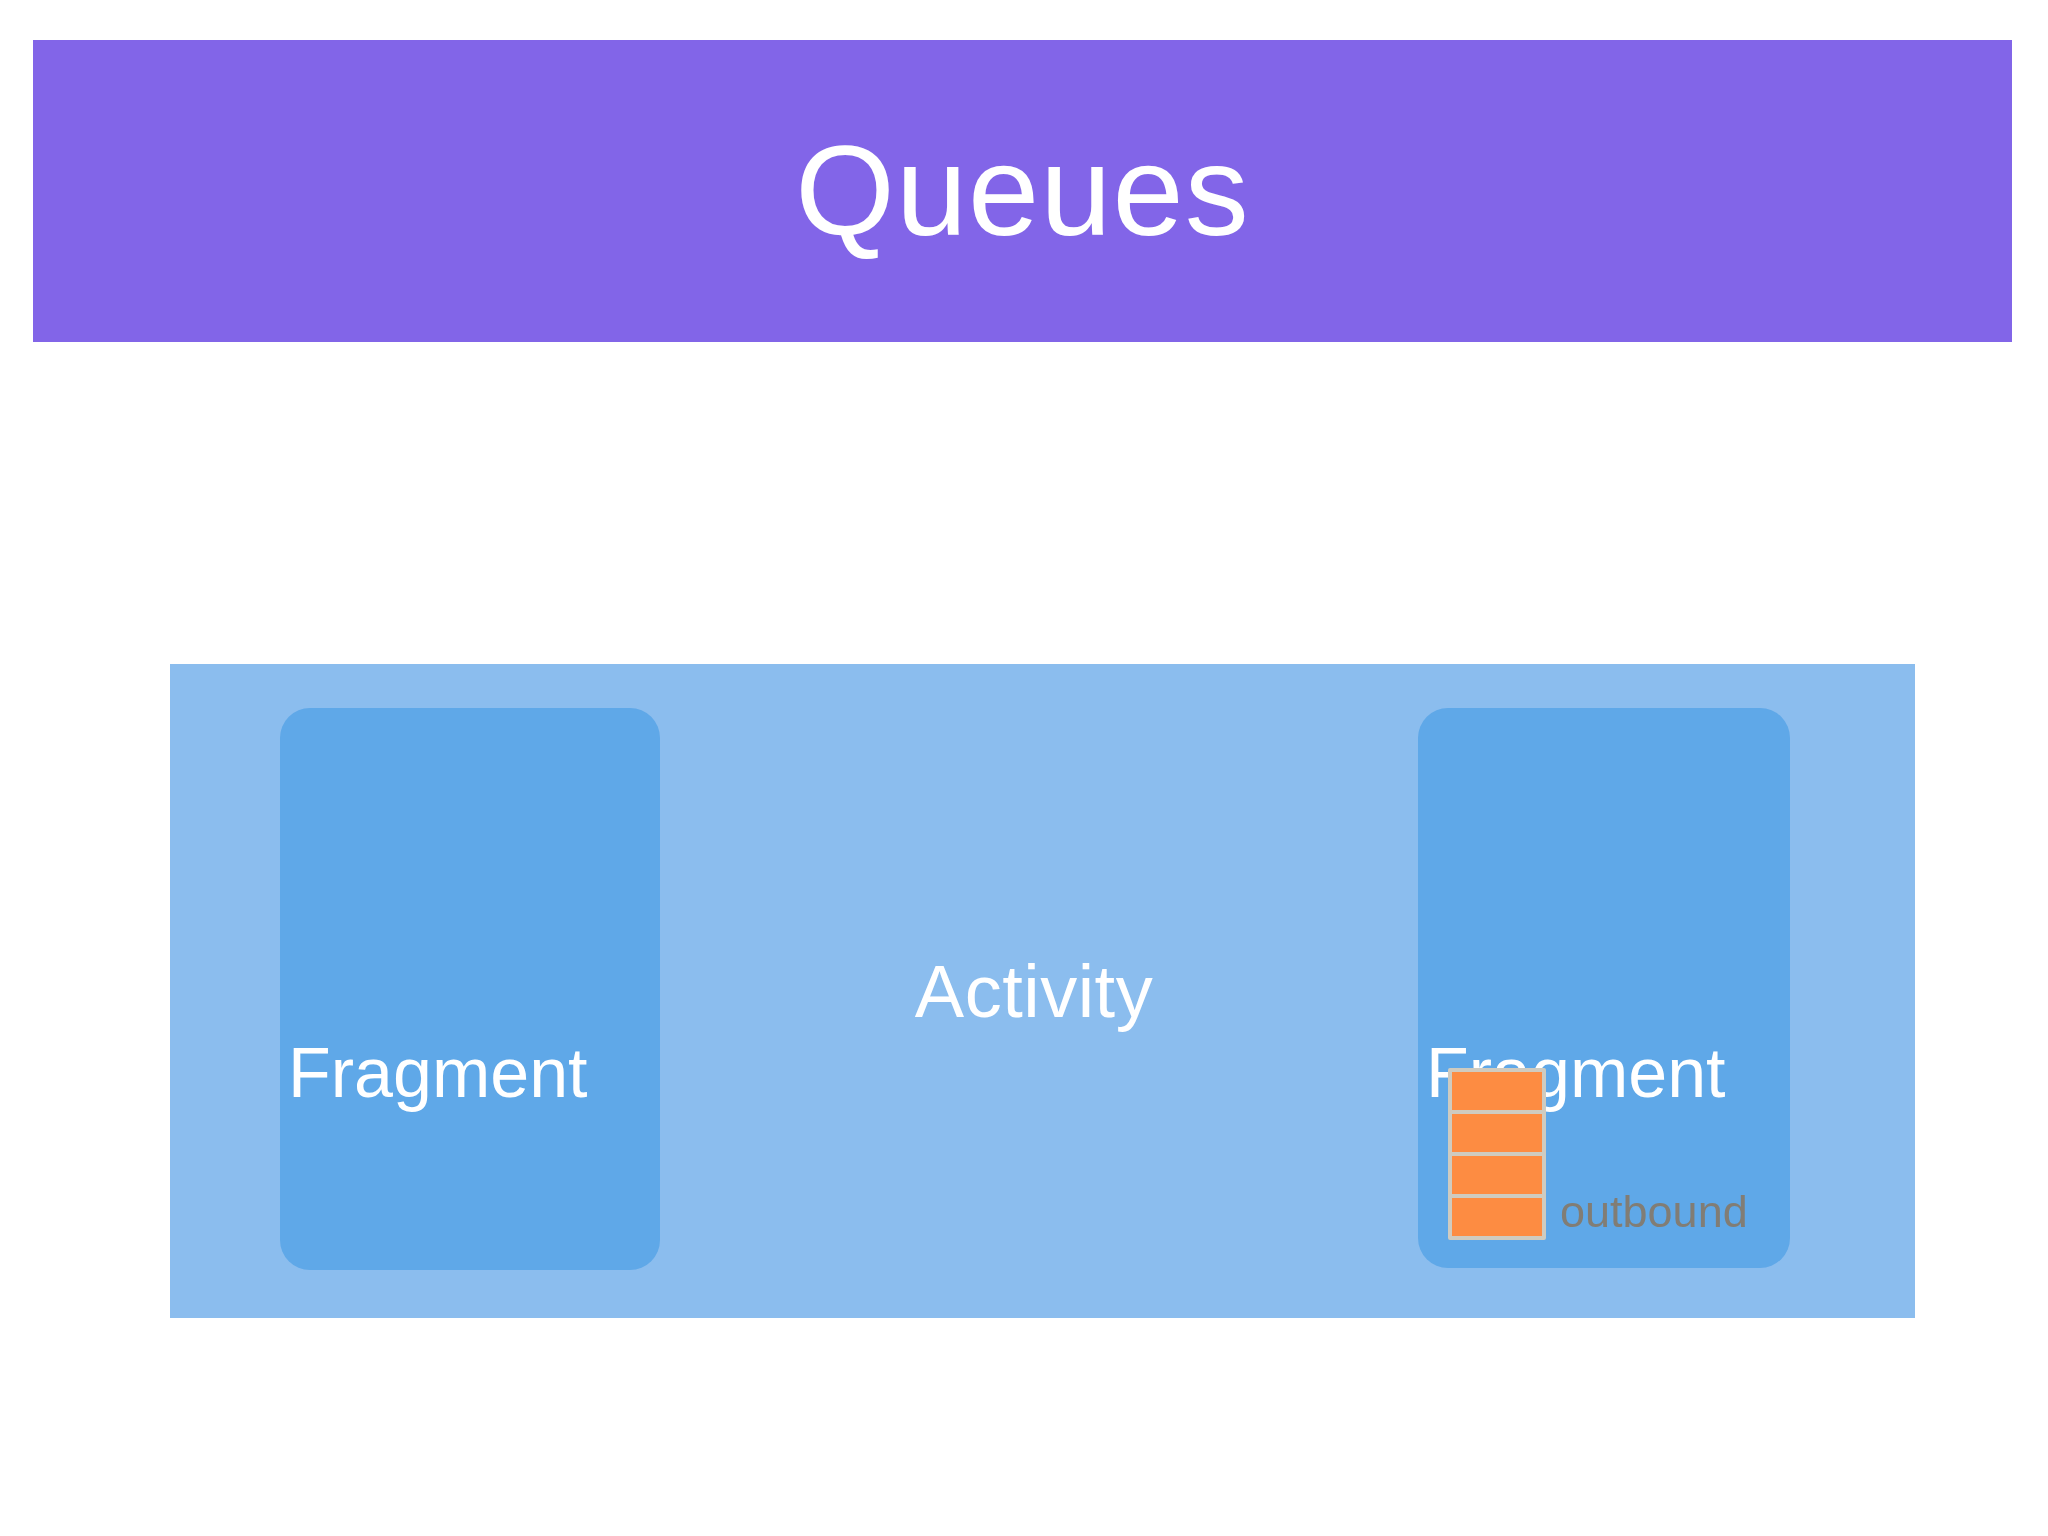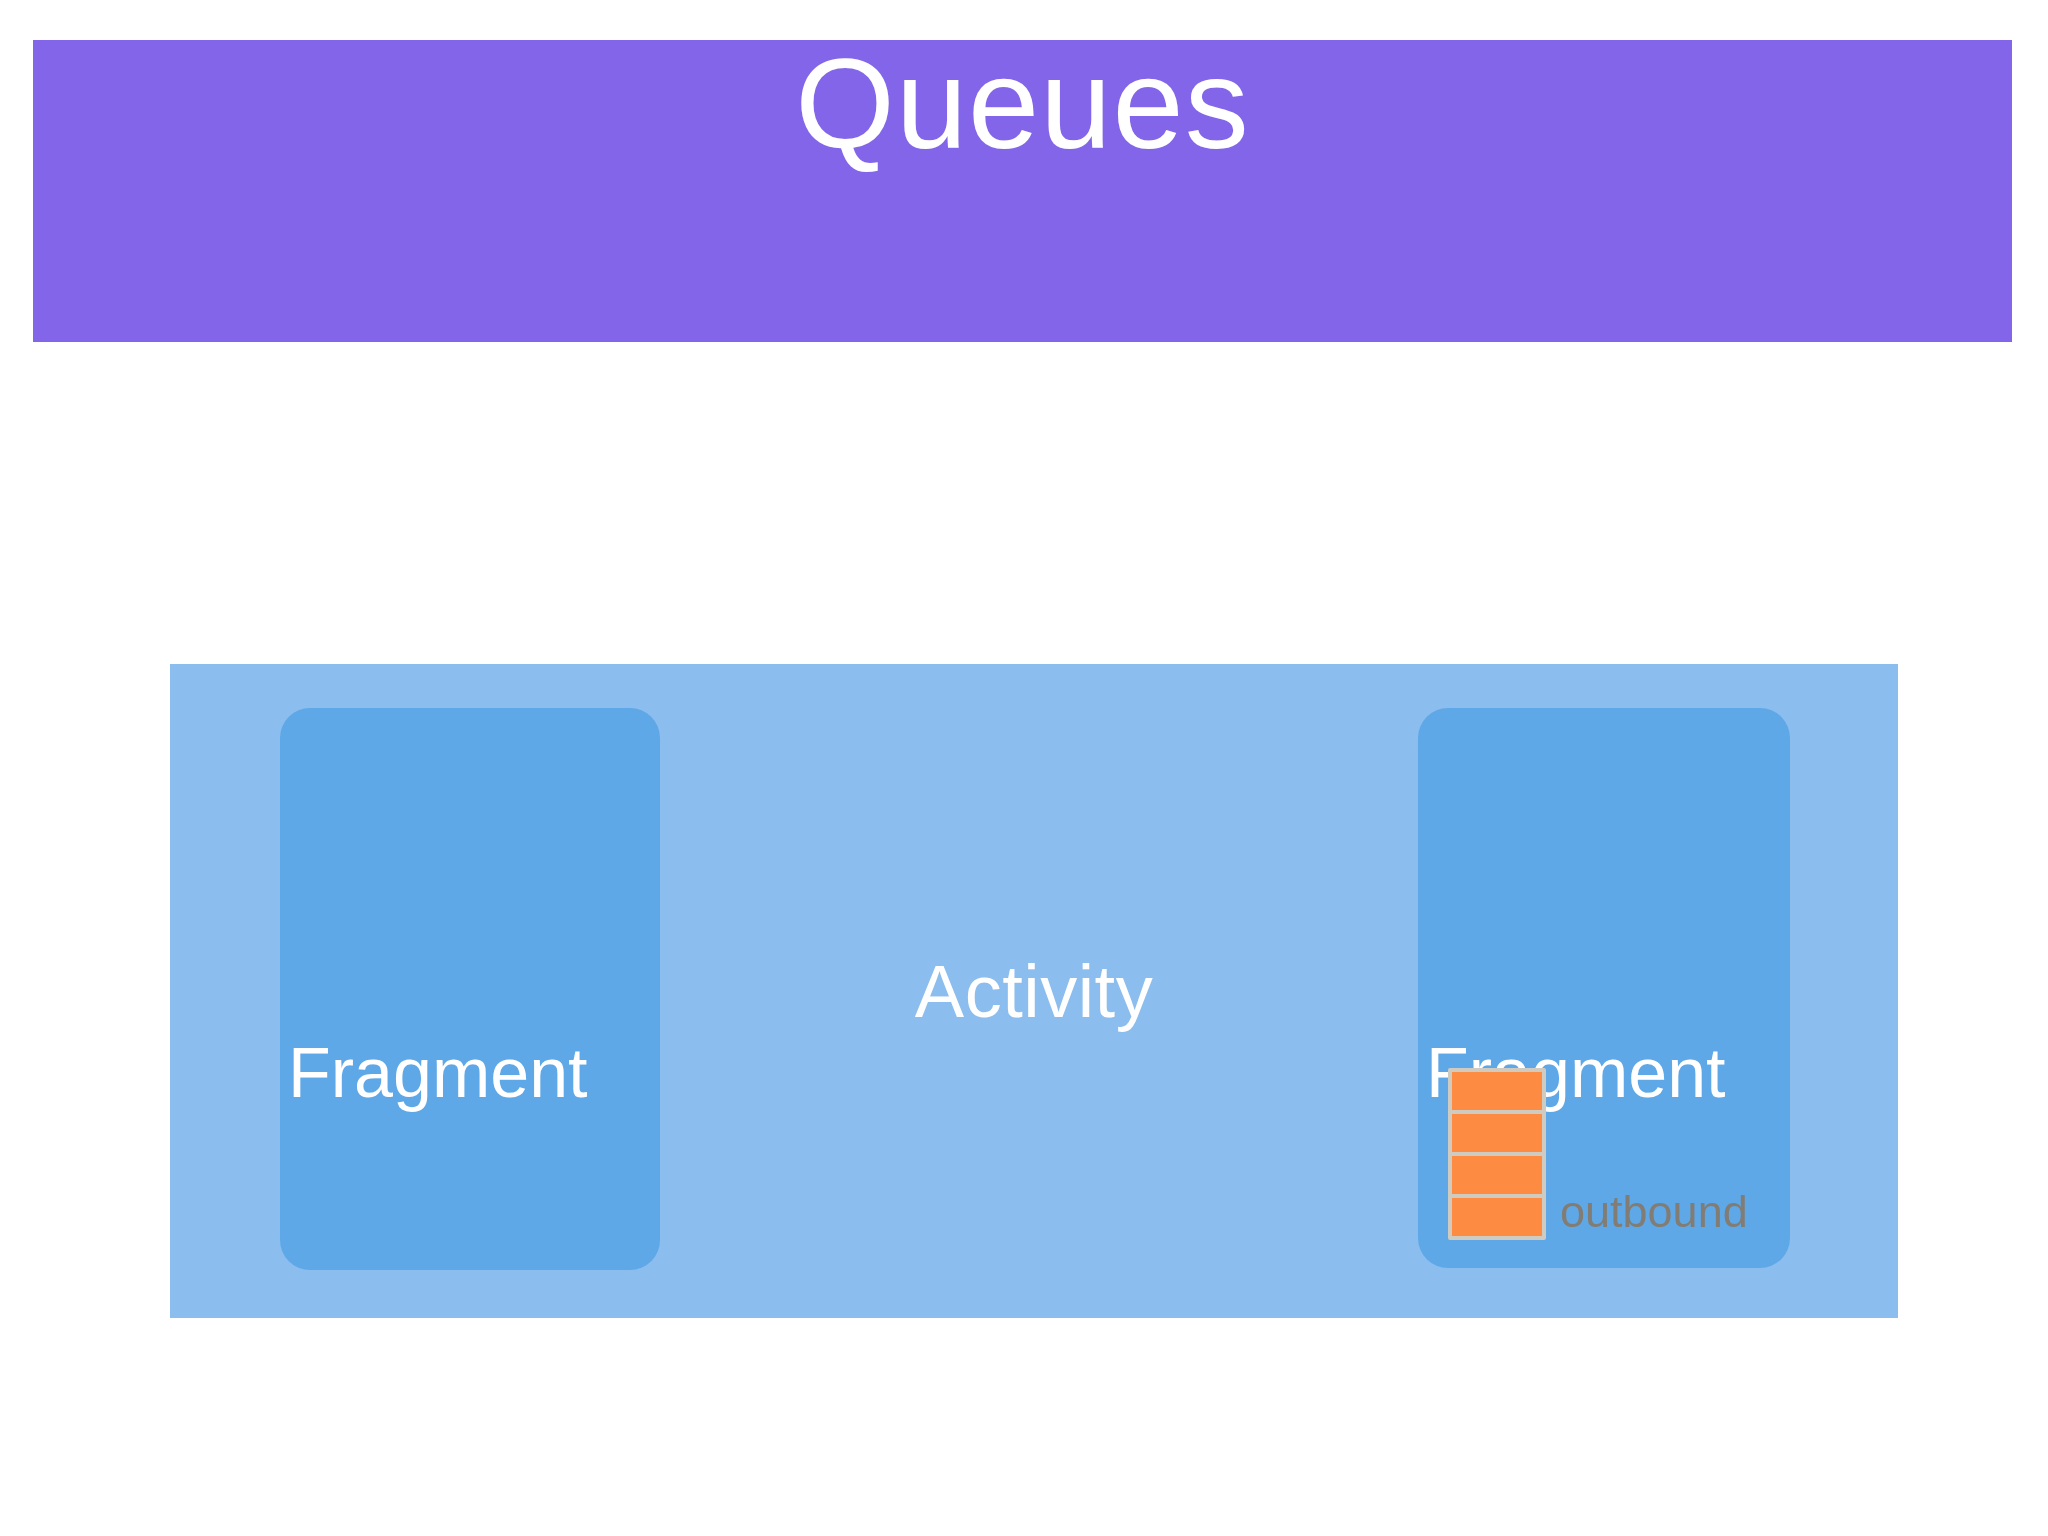--- a/index.html
+++ b/index.html
@@ -28,20 +28,21 @@
 
   
   .title-bar {
     position: absolute;
     left: 33px;
     top: 40px;
     width: 1979px;
     height: 302px;
     background: #8265e8;
     display: flex;
+    align-items: center;
     justify-content: center;
   }
   .title-text {
     color: #ffffff;
     font-family: "Liberation Sans", sans-serif;
     font-size: 128px;
     font-weight: 400;
     letter-spacing: 1px;
     line-height: 1;
     white-space: nowrap;
@@ -49,20 +50,21 @@
   }
 
   
   .activity-box {
     position: absolute;
     left: 170px;
     top: 664px;
     width: 1728px;
     height: 654px;
     background: #8bbdee;
+    padding-left: 17px;
   }
   .activity-label {
     position: absolute;
     left: 0;
     top: 0;
     width: 1728px;
     height: 654px;
     display: flex;
     align-items: center;
     justify-content: center;

